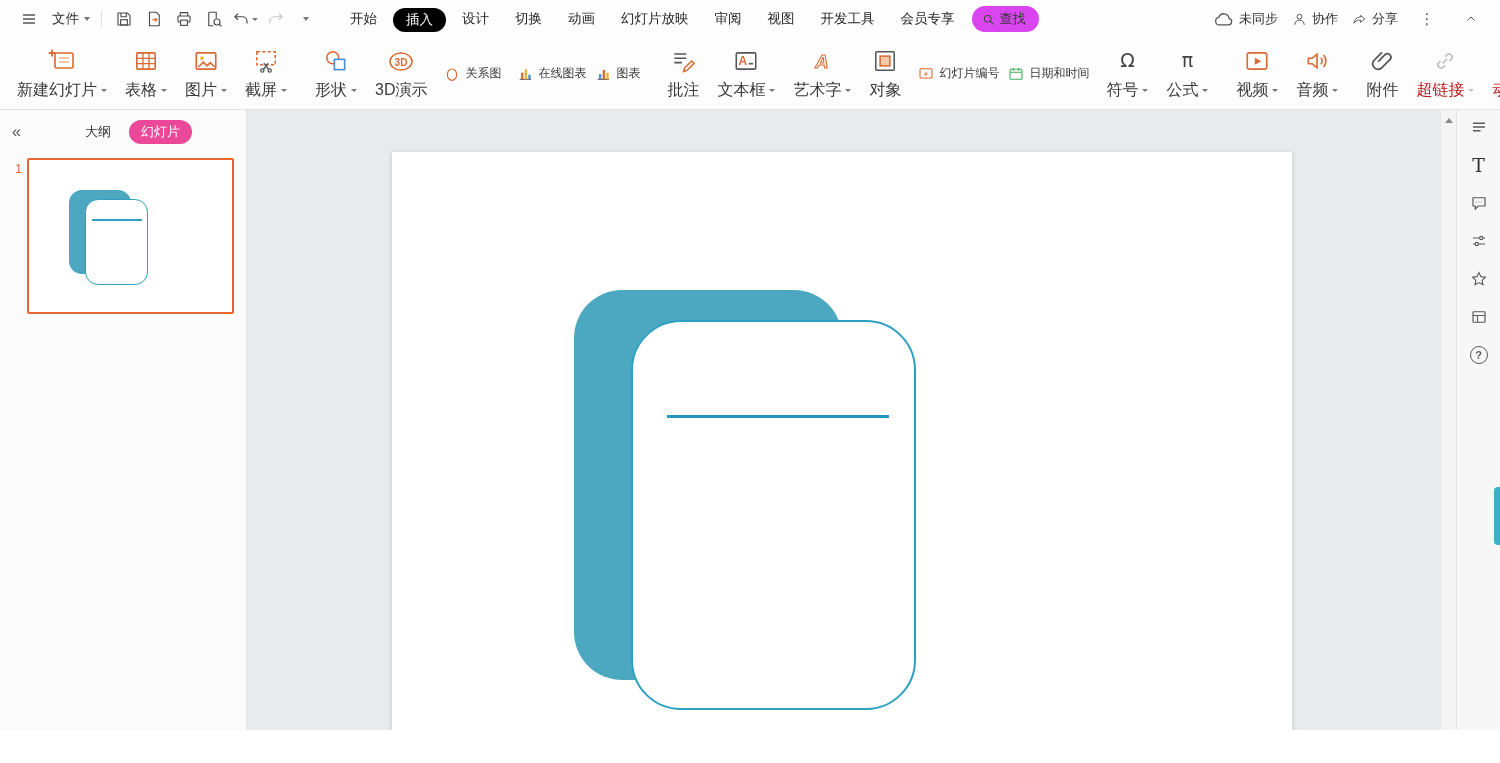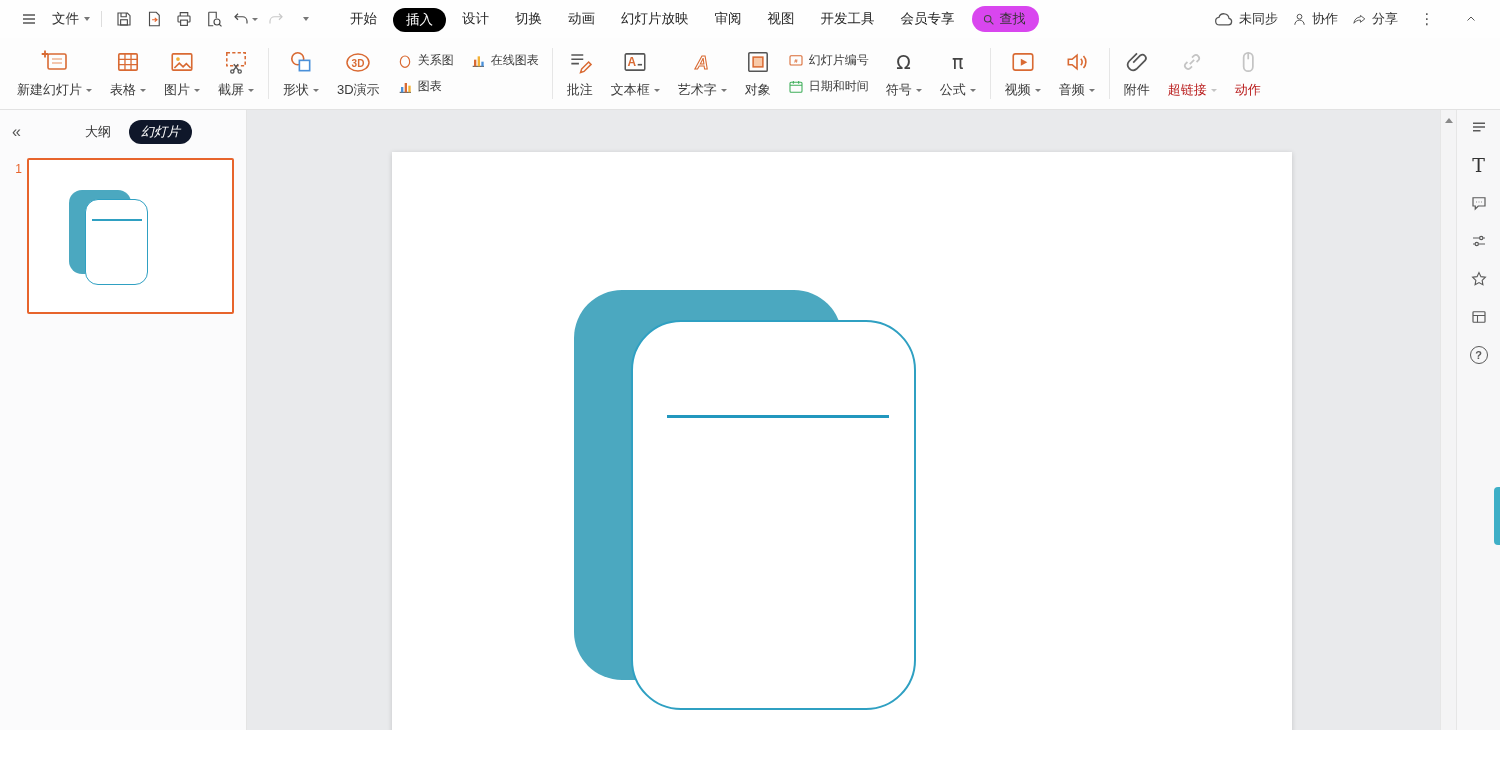--- a/index.html
+++ b/index.html
@@ -20,38 +20,38 @@
   .find-pill { display:flex; align-items:center; gap:5px; background:#d946ef; border-radius:13px; padding:4px 13px 4px 10px; margin-left:4px; cursor:pointer; }
   .mb-spacer { flex:1; }
   .mb-right { display:flex; align-items:center; gap:14px; padding-right:4px; }
   .mb-item { display:flex; align-items:center; gap:5px; cursor:pointer; color:#333;text-align:right; }
   .glyph-more { font-size:15px; color:#555; }
 
   
   .ribbon { height:72px; display:flex; align-items:center; background:#fdfdfd; border-bottom:1px solid #e2e2e2; padding:0 8px; flex:0 0 auto; }
   .rb-big { display:flex; flex-direction:column; align-items:center; justify-content:center; gap:5px; padding:0 9px; height:62px; cursor:pointer; border-radius:4px; }
   .rb-big .ic { height:28px; display:flex; align-items:center; justify-content:center; }
-  .rb-lbl { display:flex; align-items:center; gap:4px; font-size:13px; color:#3a3a3a; white-space:nowrap; }
-  .rb-stack { display:flex; flex-direction:column; justify-content:center; gap:9px; padding:0 8px; }
+  .rb-lbl { display:flex; align-items:center; gap:4px; font-size:16px; color:#3a3a3a; white-space:nowrap; }
+  .rb-stack { display:flex; flex-direction:row; justify-content:center; gap:9px; padding:0 8px; }
   .rb-row { display:flex; gap:16px; }
   .rb-small { display:flex; align-items:center; gap:5px; font-size:12px; color:#3a3a3a; cursor:pointer; white-space:nowrap; }
   .rb-div { width:1px; align-self:stretch; margin:10px 5px; background:#e6e6e6; }
   .rb-big.disabled .rb-lbl, .rb-big.disabled { color:#b91c1c; }
   .glyph-ic { font-size:19px; color:#444; line-height:1; font-family:"DejaVu Sans",sans-serif; }
 
   
   .main { flex:1; display:flex; min-height:0; }
 
   
   .left-panel { width:247px; background:#fbfbfc; border-right:1px solid #e4e4e4; flex:0 0 auto; }
   .panel-header { display:flex; align-items:center; height:44px; padding:0 12px; }
   .collapse-btn { font-size:16px; color:#555; cursor:pointer; line-height:1; }
   .ptab { font-size:13px; padding:3px 12px; color:#333; cursor:pointer; margin-left:10px; }
   .ptab.first { margin-left:52px; }
-  .ptab.pill { background:#0f172a; color:#fff; border-radius:12px; margin-left:6px;font-style:italic; }
+  .ptab.pill { background:#ec4899; color:#fff; border-radius:12px; margin-left:6px; }
   .thumb-row { display:flex; padding:4px 8px 0 12px; gap:5px; }
   .thumb-num { color:#E7642C; font-size:12px; padding-top:4px; width:10px; text-align:right; }
   .thumb { width:207px; height:156px; background:#fff; border:2px solid #E7642C; border-radius:2px; position:relative; cursor:pointer; }
   .t-teal { position:absolute; left:40px; top:30px; width:62px; height:84px; background:#4BA8C0; border-radius:13px; }
   .t-white { position:absolute; left:56px; top:39px; width:63px; height:86px; background:#fff; border:1.5px solid #2FA0C2; border-radius:13px; }
   .t-line { position:absolute; left:6px; top:19px; width:50px; height:1.5px; background:#2FA0C2; }
 
   
   .canvas { flex:1; background:#e9eaec; position:relative; overflow:hidden; }
   .slide { position:absolute; left:145px; top:42px; width:900px; height:680px; background:#fff; box-shadow:0 1px 5px rgba(0,0,0,.16); }

